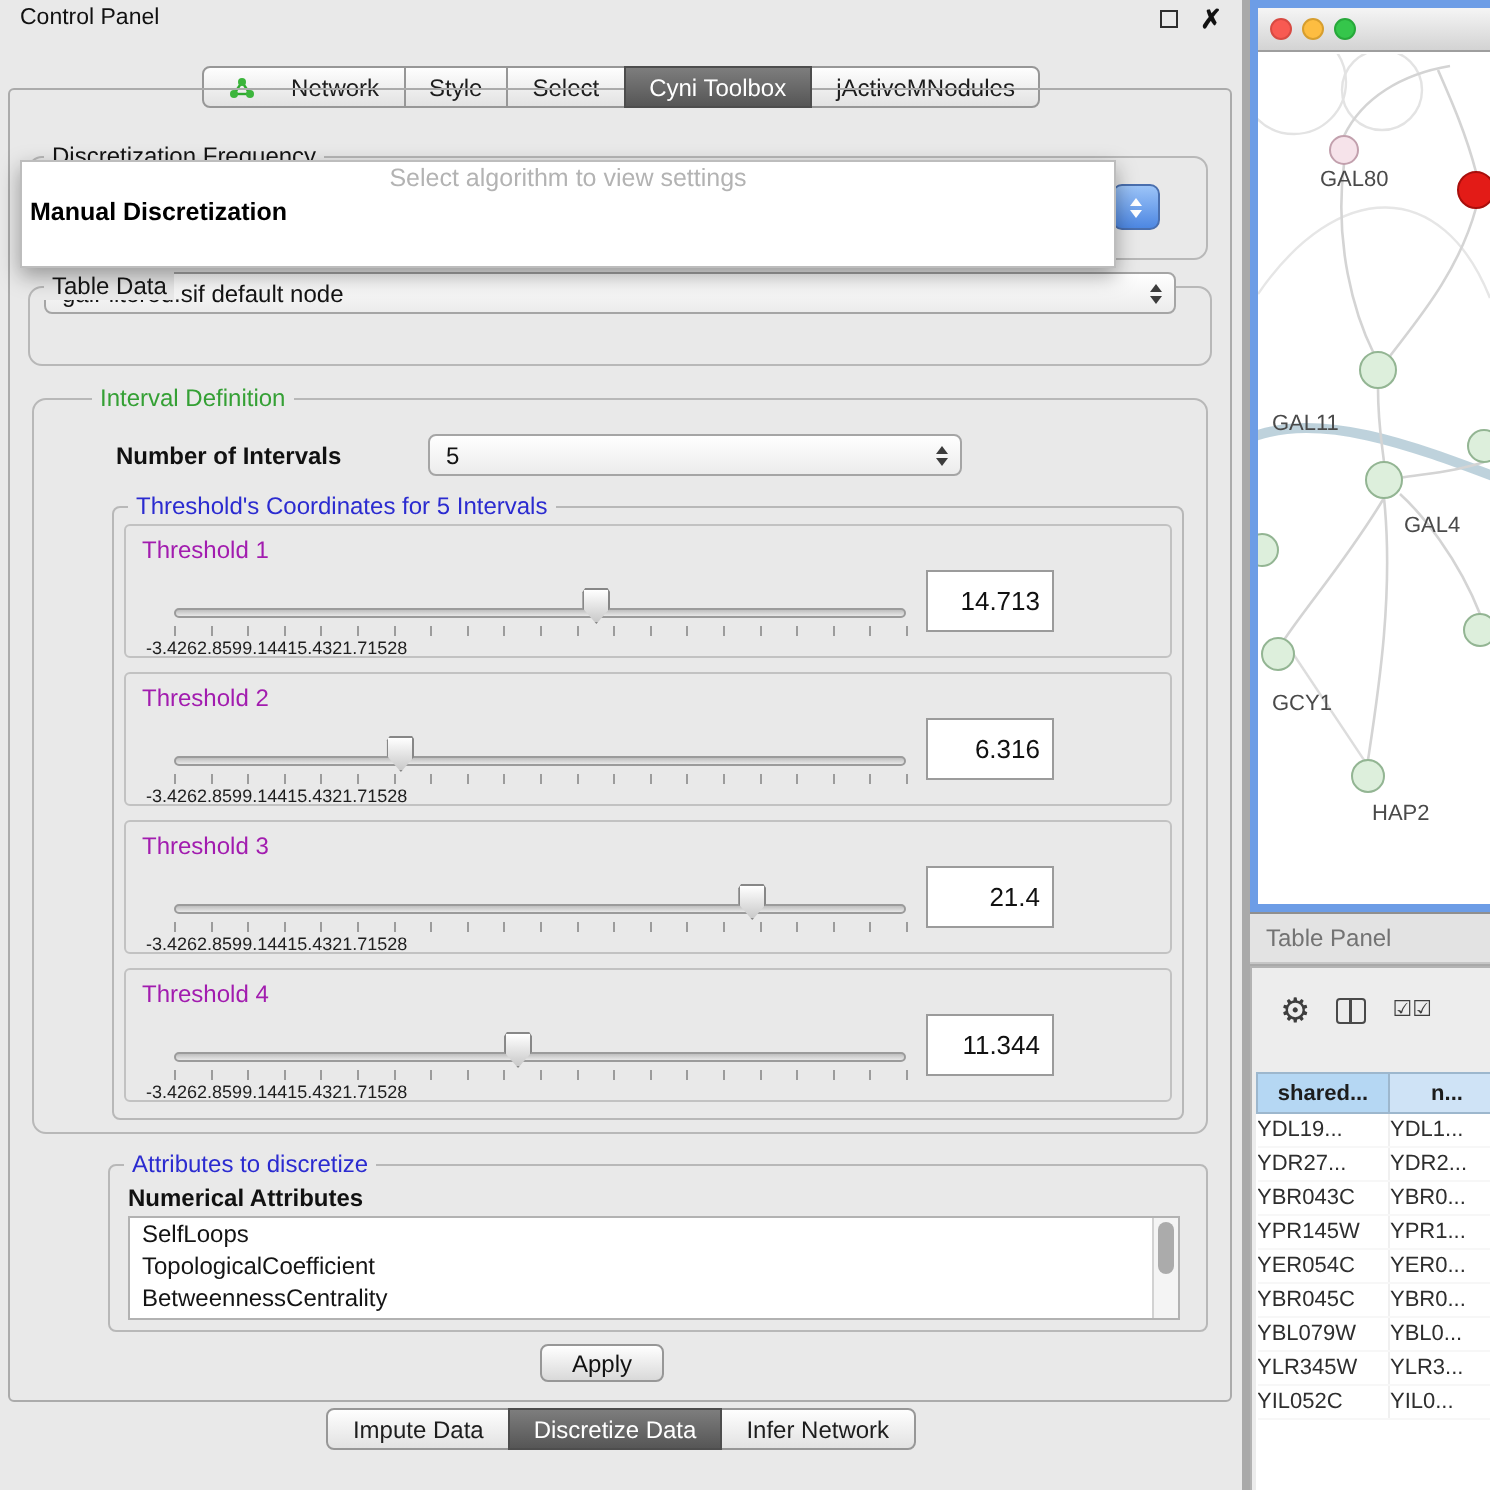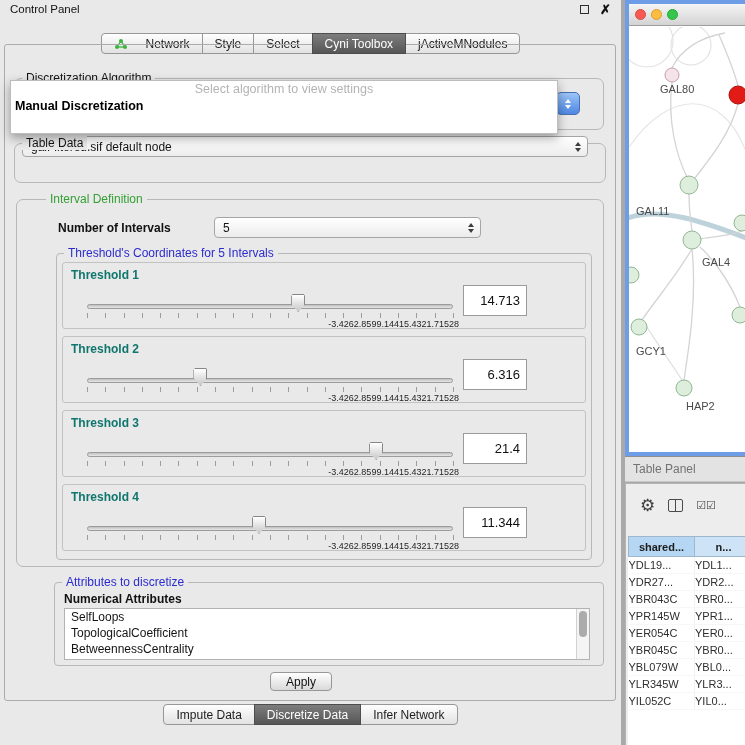--- a/index.html
+++ b/index.html
@@ -51,27 +51,27 @@
 
   .popup{position:absolute;left:10px;top:80px;width:548px;height:54px;background:#fff;border:1px solid #bdbdbd;box-shadow:0 4px 10px rgba(0,0,0,.35);z-index:10;font-size:12.5px}
   .popup .ph{height:17px;line-height:17px;text-align:center;color:#b3b3b3}
   .popup .opt{height:17px;line-height:17px;padding-left:4px;color:#000}
   .popup .opt.b{font-weight:700}
 
   .numlab{position:absolute;left:58px;top:221px;font-weight:700;font-size:12px;color:#111}
 
   .tbox{position:absolute;left:62px;width:524px;height:67px;border:1px solid #c2c2c2;border-radius:3px}
   .tb1{top:262px}.tb2{top:336px}.tb3{top:410px}.tb4{top:484px}
-  .tlabel{position:absolute;left:8px;top:5px;font-weight:700;font-size:12px;color:#0f766e}
+  .tlabel{position:absolute;left:8px;top:5px;font-weight:400;font-size:12px;color:#a21caf}
   .slider{position:absolute;left:16px;top:28px;width:382px;height:38px}
   .track{position:absolute;left:8px;top:13px;width:366px;height:5px;background:linear-gradient(#bfbfbf,#e8e8e8);border:1px solid #9b9b9b;border-radius:3px}
   .thumb-zone{position:absolute;left:8px;top:3px;width:366px;height:20px}
   .thumb{position:absolute;top:0;width:14px;height:18px;transform:translateX(-50%);background:linear-gradient(#ffffff,#c9c9c9);border:1px solid #878787;clip-path:polygon(10% 0,90% 0,100% 12%,100% 55%,50% 100%,0 55%,0 12%)}
   .ticks{position:absolute;left:8px;top:22px;width:367px;height:5px;background-image:repeating-linear-gradient(to right,#9c9c9c 0,#9c9c9c 1px,transparent 1px,transparent 18.3px)}
-  .scale{position:absolute;left:-6px;top:28px;width:386px;display:flex;justify-content:flex-end;font-size:9px;color:#1e1e1e}
+  .scale{position:absolute;left:-6px;top:28px;width:386px;display:flex;justify-content:flex-start;font-size:9px;color:#1e1e1e}
   .vbox{position:absolute;left:400px;top:22px;width:64px;height:31px;background:#fff;border:1px solid #9b9b9b;font-size:13px;color:#111;display:flex;align-items:center;justify-content:flex-end;padding-right:6px}
 
   .attr-sublabel{position:absolute;left:64px;top:592px;font-weight:700;font-size:12px;color:#111}
   .attr-list{position:absolute;left:64px;top:608px;width:526px;height:52px;background:#fff;border:1px solid #b2b2b2;overflow:hidden;font-size:12px}
   .attr-item{height:16px;line-height:16px;padding-left:6px;color:#141414}
   .attr-scroll{position:absolute;right:0;top:0;bottom:0;width:13px;background:#f4f4f4;border-left:1px solid #d2d2d2}
   .attr-thumb{position:absolute;left:2px;top:2px;width:8px;height:26px;border-radius:4px;background:#ababab}
 
   .apply{position:absolute;left:270px;top:672px;width:62px;height:19px;border:1px solid #979797;border-radius:4px;background:linear-gradient(#ffffff,#d9d9d9);font-size:12px;color:#111;display:flex;align-items:center;justify-content:center}
 
@@ -131,21 +131,21 @@
         <span>Cyni Toolbox</span>
       </div>
     <div class="seg">
         <span>jActiveMNodules</span>
       </div>
   </div>
 
   <div class="content-frame"></div>
 
   <div class="group g-algo"></div>
-  <span class="glabel l-algo">Discretization Algorithm</span>
+  <span class="glabel l-algo">Discretization Frequency</span>
   <div class="blue-btn">
     <span class="tri-u w"></span>
     <span class="tri-d w"></span>
   </div>
   <div class="popup">
     <div class="ph">Select algorithm to view settings</div>
     <div class="opt b">Manual Discretization</div>
   </div>
 
   <div class="group g-tdata"></div>

